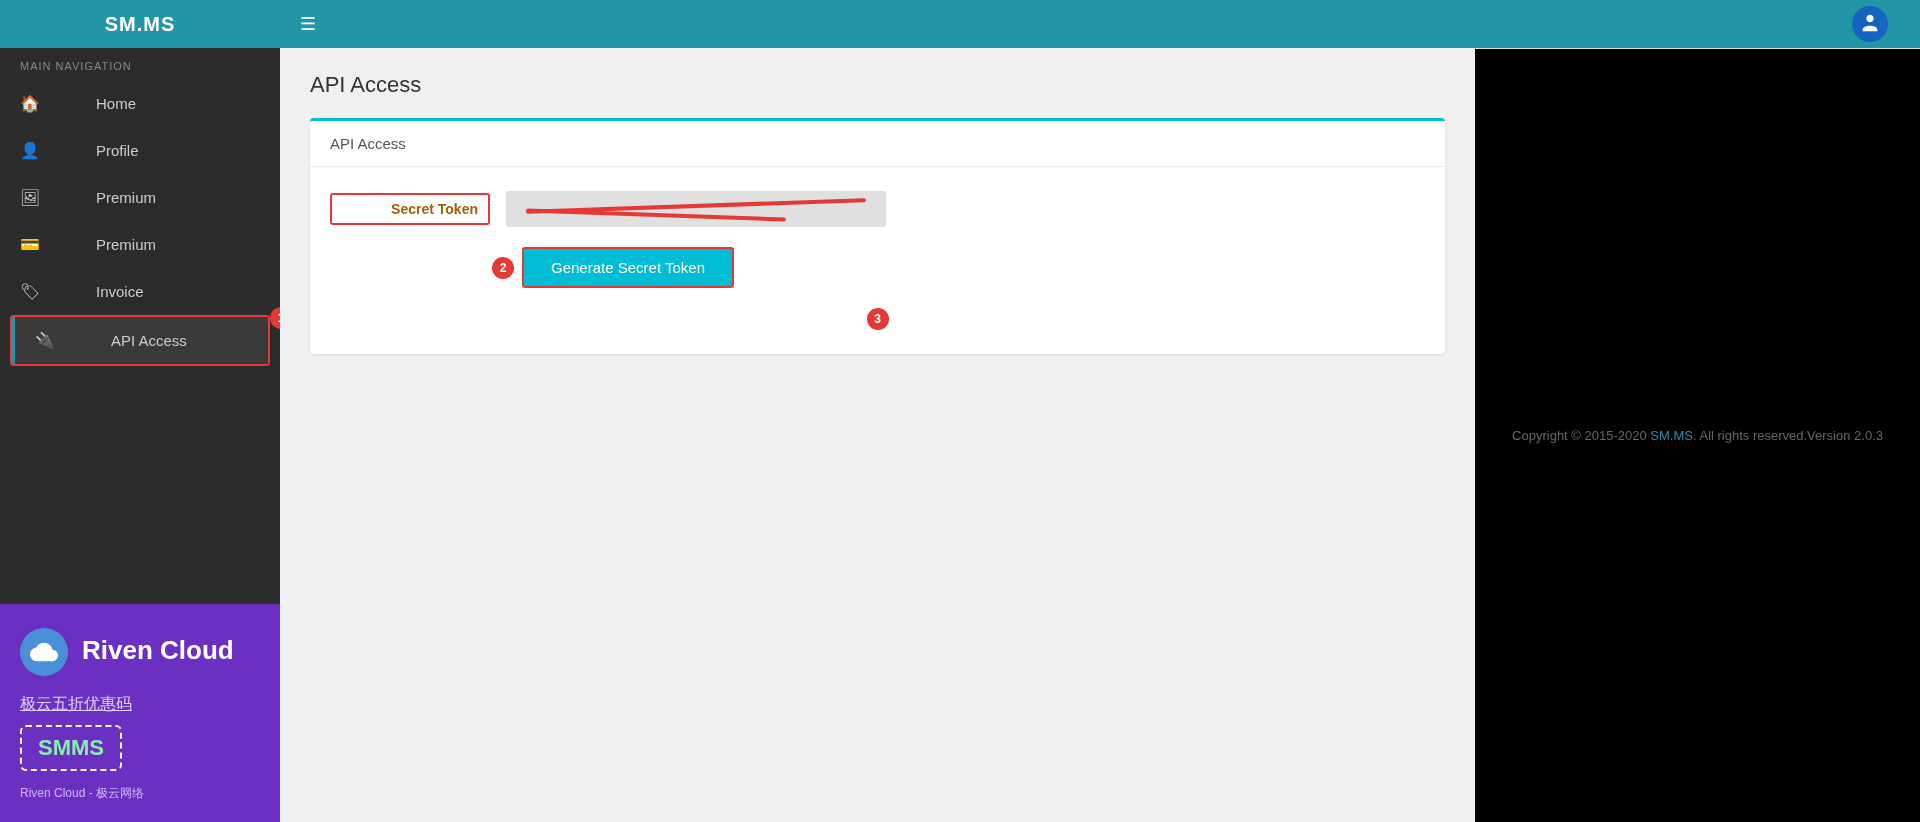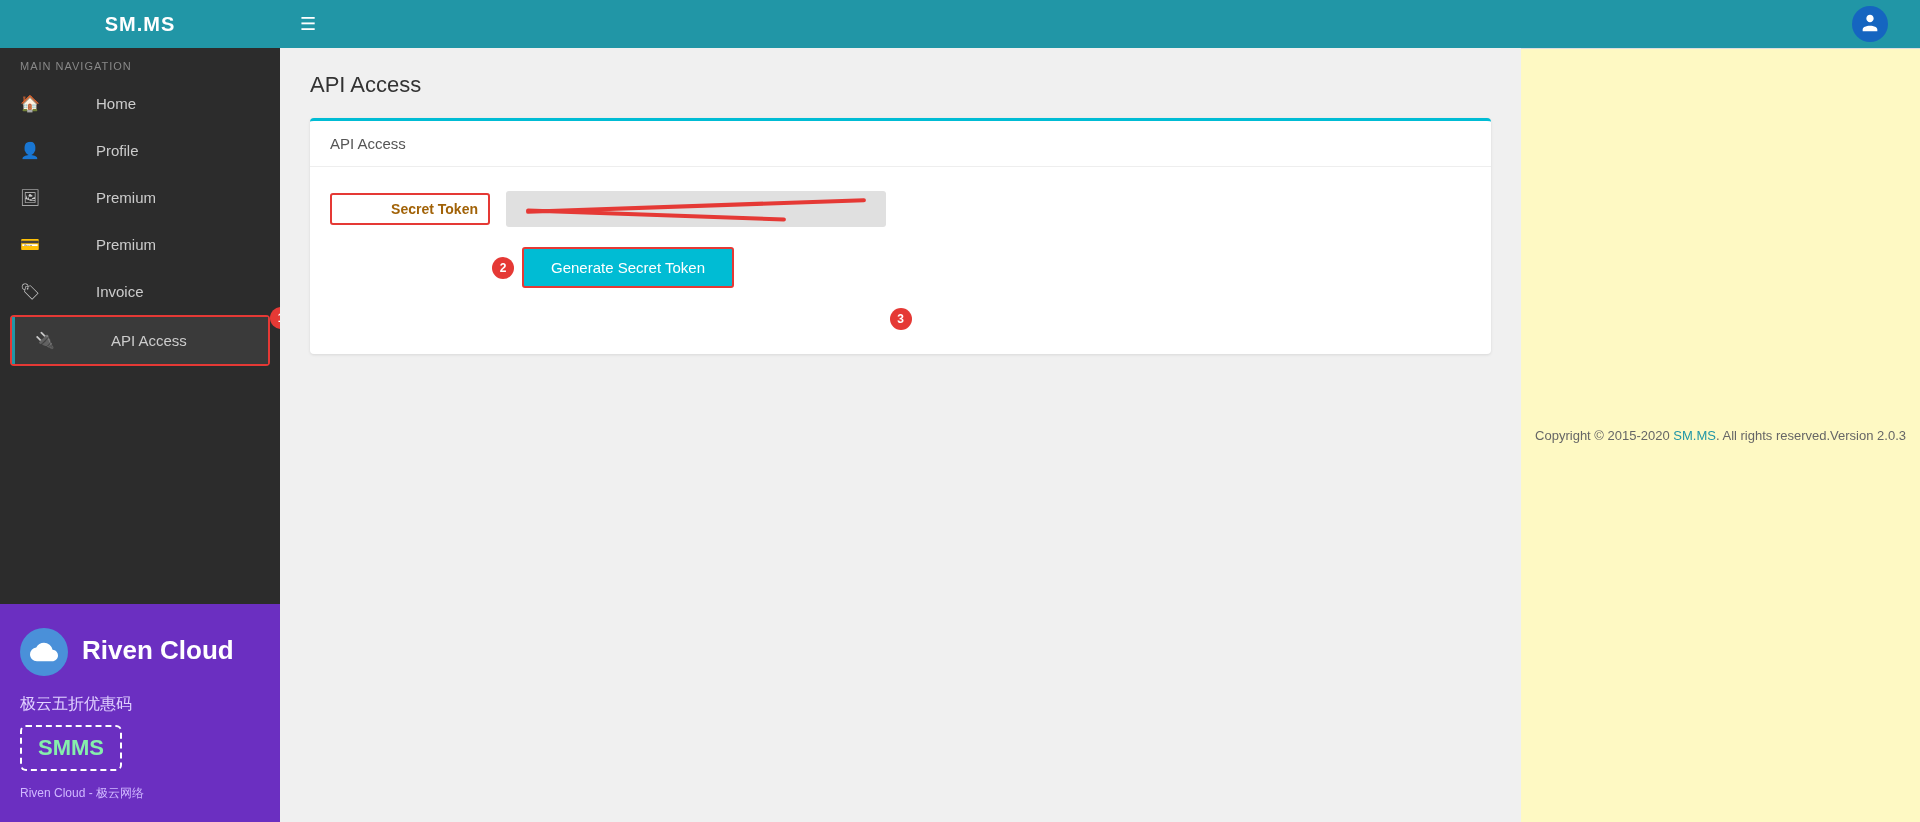--- a/index.html
+++ b/index.html
@@ -22,21 +22,21 @@
     .sidebar-item { display: flex; align-items: center; padding: 14px 20px; color: #ccc; font-size: 15px; cursor: pointer; gap: 12px; transition: background 0.2s; }
     .sidebar-item.active { background: #3a3a3a; border-left: 3px solid #2196A6; }
     .sidebar-item .icon { font-size: 16px; width: 20px; text-align: center; }
     .sidebar-item-label { flex: 1; margin-left: 44px; }
     .sidebar-api-token-box { border: 2px solid #e53935; border-radius: 4px; margin: 0 10px; }
 
     
     .promo-overlay { position: absolute; bottom: 0; left: 0; width: 336px; background: #6B2FC1; padding: 24px 20px 20px; z-index: 10; }
     .promo-cloud-icon { width: 48px; height: 48px; border-radius: 50%; background: #4a90d9; display: flex; align-items: center; justify-content: center; margin-bottom: 10px; }
     .promo-title { font-size: 26px; font-weight: bold; color: #fff; margin-bottom: 14px; }
-    .promo-subtitle { font-size: 16px; color: #e0d0ff; margin-bottom: 10px; }
+    .promo-subtitle { font-size: 16px; color: #e0d0ff; margin-bottom: 10px; text-decoration: underline; }
     .promo-code-box { border: 2px dashed #fff; border-radius: 6px; padding: 8px 16px; display: inline-block; color: #86efac; font-size: 22px; font-weight: bold; margin-bottom: 14px; }
     .promo-bottom-text { font-size: 12px; color: #d0b8ff; }
 
     
     .main-content { flex: 1; display: flex; flex-direction: row; background: #f0f0f0; overflow-y: auto; }
     .content-area { flex: 1; padding: 24px 30px; }
     .page-title { font-size: 22px; font-weight: normal; color: #333; margin-bottom: 20px; }
 
     .card { background: #fff; border-radius: 4px; box-shadow: 0 1px 3px rgba(0,0,0,0.1); border-top: 3px solid #00BCD4; }
     .card-header { padding: 14px 20px; font-size: 15px; color: #555; border-bottom: 1px solid #eee; }
@@ -45,21 +45,21 @@
     .form-row { display: flex; align-items: center; margin-bottom: 20px; gap: 16px; position: relative; }
     .form-label { width: 160px; text-align: right; font-size: 14px; font-weight: bold; color: #a16207; border: 2px solid #e53935; padding: 6px 10px; border-radius: 3px; }
     .form-input { flex: 1; max-width: 380px; height: 36px; background: #e0e0e0; border: none; border-radius: 3px; padding: 0 10px; font-size: 14px; color: #888; }
 
     .btn-row { display: flex; align-items: center; gap: 16px; margin-left: 176px; position: relative; }
     .btn-generate { background: #00BCD4; color: #fff; border: none; padding: 10px 27px; font-size: 15px; border-radius: 3px; cursor: pointer; border: 2px solid #e53935; }
     .badge-2-wrapper { position: relative; display: inline-block; }
     .badge-2 { position: absolute; top: -11px; left: -14px; }
 
     
-    .footer { background: #fef9c3; padding: 14px 14px; display: flex; justify-content: space-between; align-items: center; font-size: 13px; color: #666; border-top: 1px solid #ddd; flex-shrink: 0; }
+    .footer { background: #000000; padding: 14px 37px; display: flex; justify-content: space-between; align-items: center; font-size: 13px; color: #666; border-top: 1px solid #ddd; flex-shrink: 0; }
     .footer a { color: #2196A6; text-decoration: none; }
 
     
     .num-badge { display: inline-flex; align-items: center; justify-content: center; width: 22px; height: 22px; border-radius: 50%; background: #e53935; color: #fff; font-size: 12px; font-weight: bold; }
 
     .api-token-wrapper { position: relative; }
     .badge-num-1 { position: absolute; top: -8px; right: -12px; }
   </style>
 </head>
 <body>

